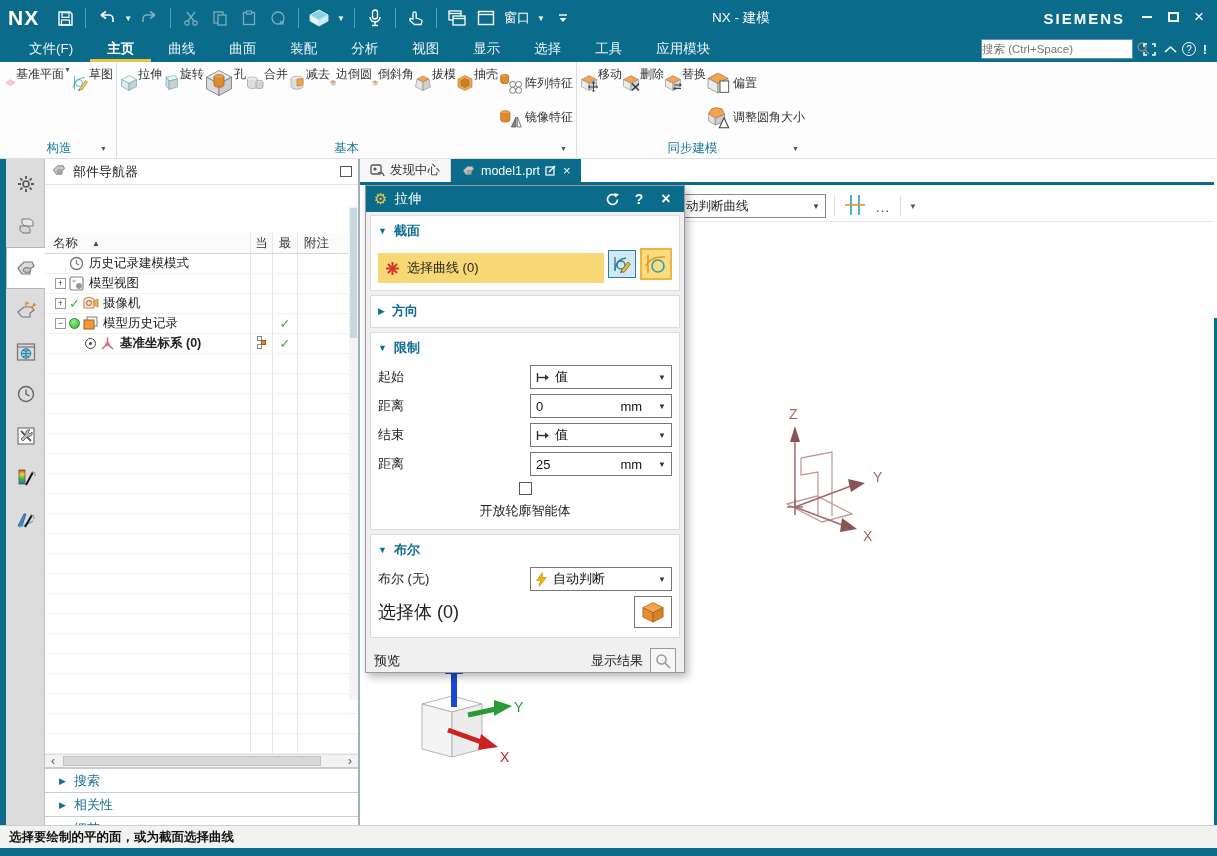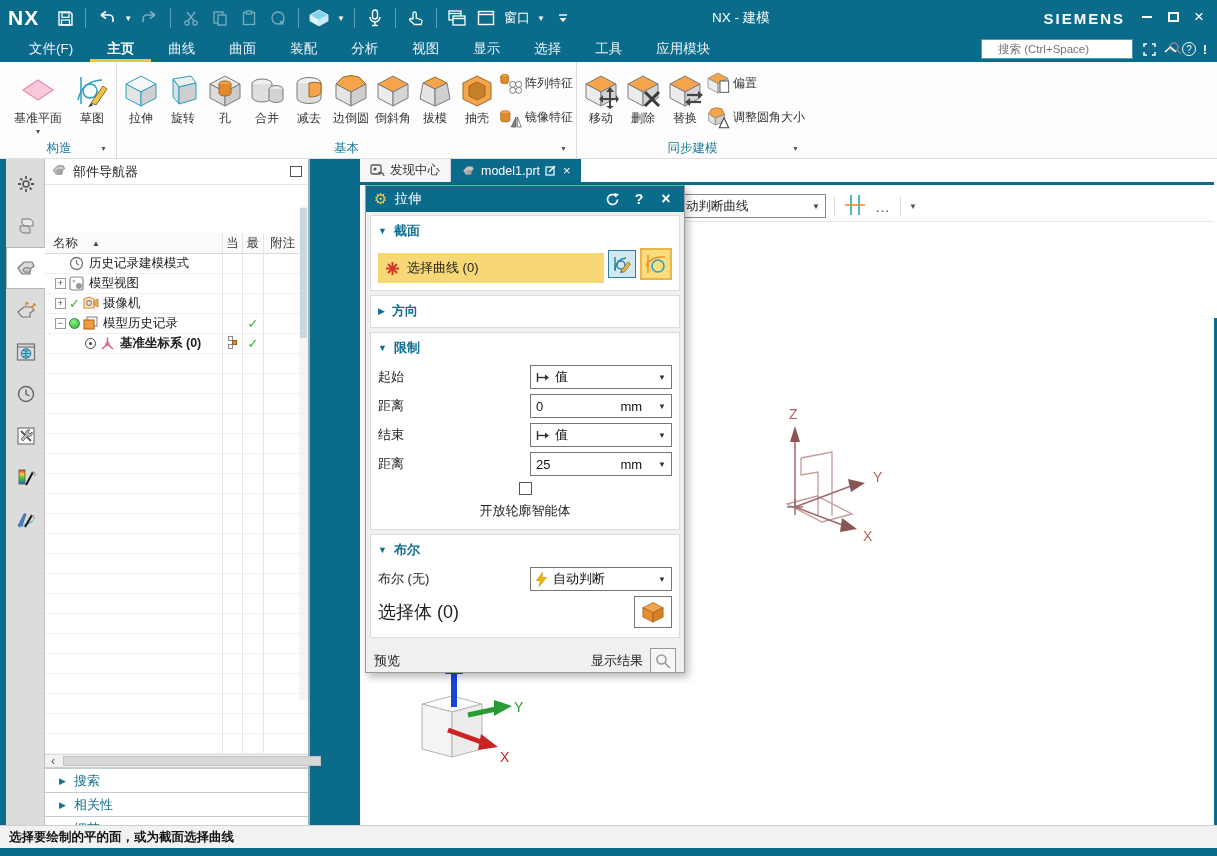--- a/index.html
+++ b/index.html
@@ -22,30 +22,30 @@
   #btn-min { right:58px; } #btn-max { right:32px; } #btn-close { right:6px; font-size:17px; }
   #btn-min i { display:block; width:10px; height:2px; background:#fff; }
   #btn-max i { display:block; width:11px; height:10px; border:2px solid #fff; }
 
   
   #tabrow { position:absolute; left:0; top:36px; width:1217px; height:26px; background:#0b6b8b; color:#fff; }
   #ribbon-tabs { position:absolute; left:12px; top:0; height:26px; display:flex; }
   .rtab { padding:4px 17px 3px; font-size:13.5px; color:#eaf4f8; cursor:default; }
   .rtab.active { color:#fff; border-bottom:3px solid #edc53f; font-weight:bold; }
   #searchbox { position:absolute; right:84px; top:3px; width:152px; height:20px; background:#fff; border:1px solid #5896ab; display:flex; align-items:center; }
-  #searchbox input { border:0; outline:0; flex:1; font-size:11.5px; color:#555; padding:0 16px; font-family:inherit; background:transparent; }
+  #searchbox input { border:0; outline:0; flex:1; font-size:11.5px; color:#555; padding:0 0; font-family:inherit; background:transparent; }
   .tr-ico { position:absolute; top:4px; width:20px; height:18px; display:flex; align-items:center; justify-content:center; color:#fff; font-size:13px; }
 
   
   #ribbon { position:absolute; left:0; top:62px; width:1217px; height:97px; background:#fdfdfd; border-bottom:1px solid #e0e0e0; }
   #ribbon-groups { display:flex; height:96px; padding-left:2px; }
   .rgroup { display:flex; flex-direction:column; border-right:1px solid #ddd; padding:0 3px; }
   .rgroup:last-child { border-right:none; }
   .rbtns { display:flex; flex:1; align-items:flex-start; }
-  .rbtn { width:42px; display:flex; flex-direction:column; align-items:center; padding-top:11px; cursor:default; }
+  .rbtn { width:42px; display:flex; flex-direction:row; padding-top:3px; cursor:default; }
   .rbtn.wide { width:66px; }
   .rbtn .ric { width:36px; height:36px; }
   .rbtn .rlbl { font-size:12px; color:#333; margin-top:1px; white-space:nowrap; }
   .rbtn .rdd { font-size:7px; color:#555; margin-top:1px; }
   .rstack { display:flex; flex-direction:column; justify-content:flex-start; padding-top:8px; gap:8px; }
   .rsbtn { display:flex; align-items:center; gap:3px; height:26px; cursor:default; }
   .rsbtn .ric { width:24px; height:24px; }
   .rsbtn .rlbl { font-size:12px; color:#333; white-space:nowrap; }
   .rfoot { height:19px; position:relative; display:flex; align-items:center; justify-content:center; }
   .rfoot .glbl { color:#1b7a9a; font-size:12.5px; }
@@ -53,21 +53,21 @@
   .ric svg { width:100%; height:100%; display:block; }
 
   
   #content { position:absolute; left:0; top:159px; width:1217px; height:666px; background:#0b6b8b; }
   #resourcebar { position:absolute; left:6px; top:0; width:39px; height:666px; background:#dcdcdc; border-right:1px solid #c2c2c2; }
   .rb-item { position:absolute; left:0; width:39px; height:42px; display:flex; align-items:center; justify-content:center; color:#555; }
   .rb-item.active { background:#fff; border:1px solid #b5b5b5; border-right:none; }
   .rb-item svg { display:block; }
 
   
-  #navigator { position:absolute; left:45px; top:0; width:265px; height:666px; background:#fff; border-right:2px solid #9fb2ba; }
+  #navigator { position:absolute; left:45px; top:0; width:315px; height:666px; background:#fff; border-right:2px solid #9fb2ba; }
   #nav-header { height:26px; display:flex; align-items:center; padding:0 6px; gap:6px; border-bottom:1px solid #e4e4e4; }
   #nav-title { font-size:13px; color:#222; flex:1; }
   #nav-float { width:12px; height:11px; border:1.5px solid #555; }
   #nav-thead { display:flex; height:21px; border-bottom:1px solid #d9d9d9; background:#fbfbfb; align-items:center; font-size:12.5px; color:#333;margin-top:48px; }
   .c-name { width:205px; padding-left:8px; display:flex; align-items:center; gap:14px; }
   .c-cur { width:22px; text-align:center; border-left:1px solid #e6e6e6; height:100%; display:flex; align-items:center; justify-content:center; }
   .c-lat { width:25px; text-align:center; border-left:1px solid #e6e6e6; height:100%; display:flex; align-items:center; justify-content:center; }
   .c-note { width:51px; padding-left:6px; border-left:1px solid #e6e6e6; height:100%; display:flex; align-items:center; }
   .sort { font-size:8px; color:#444; }
   #nav-rows { }

